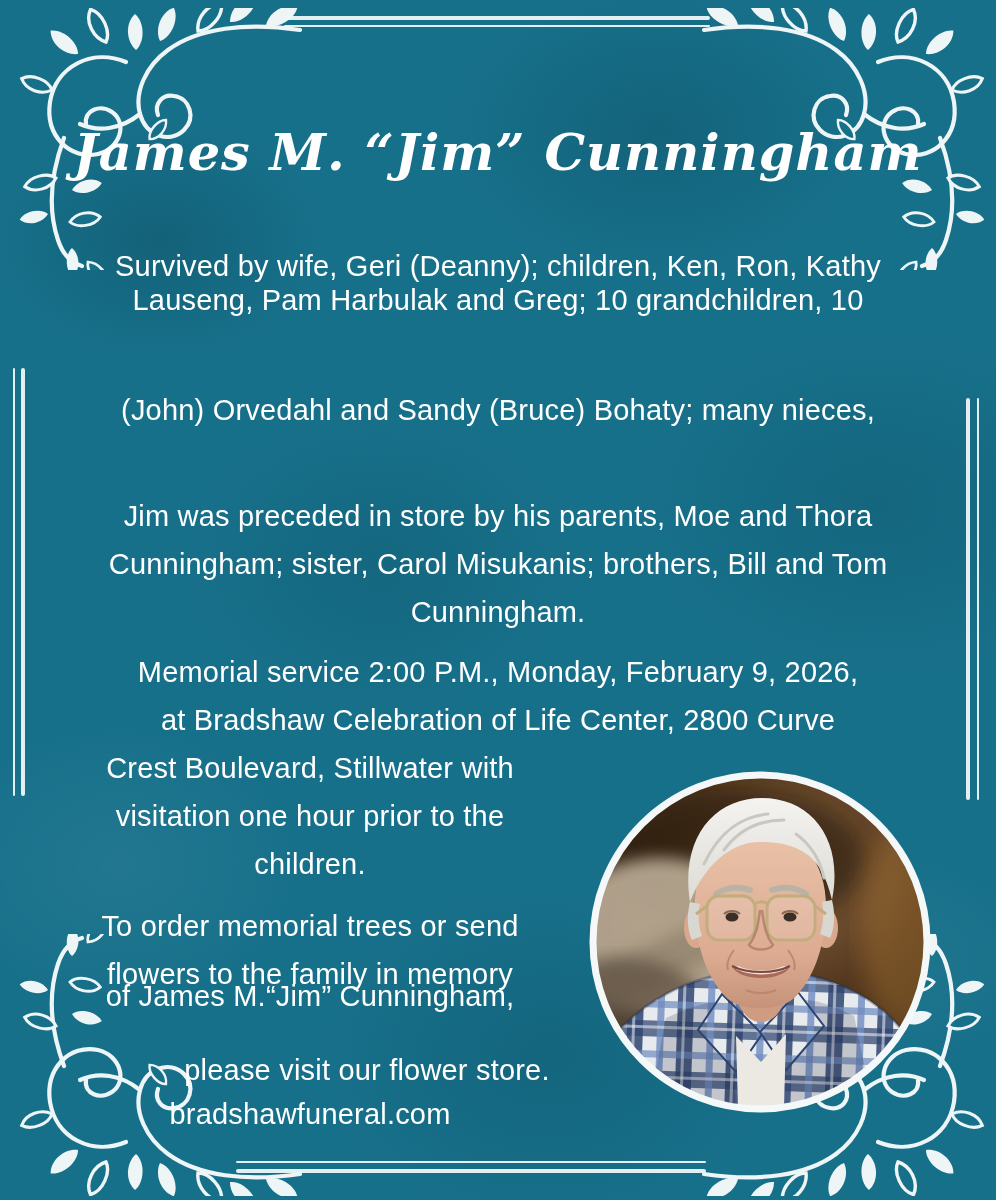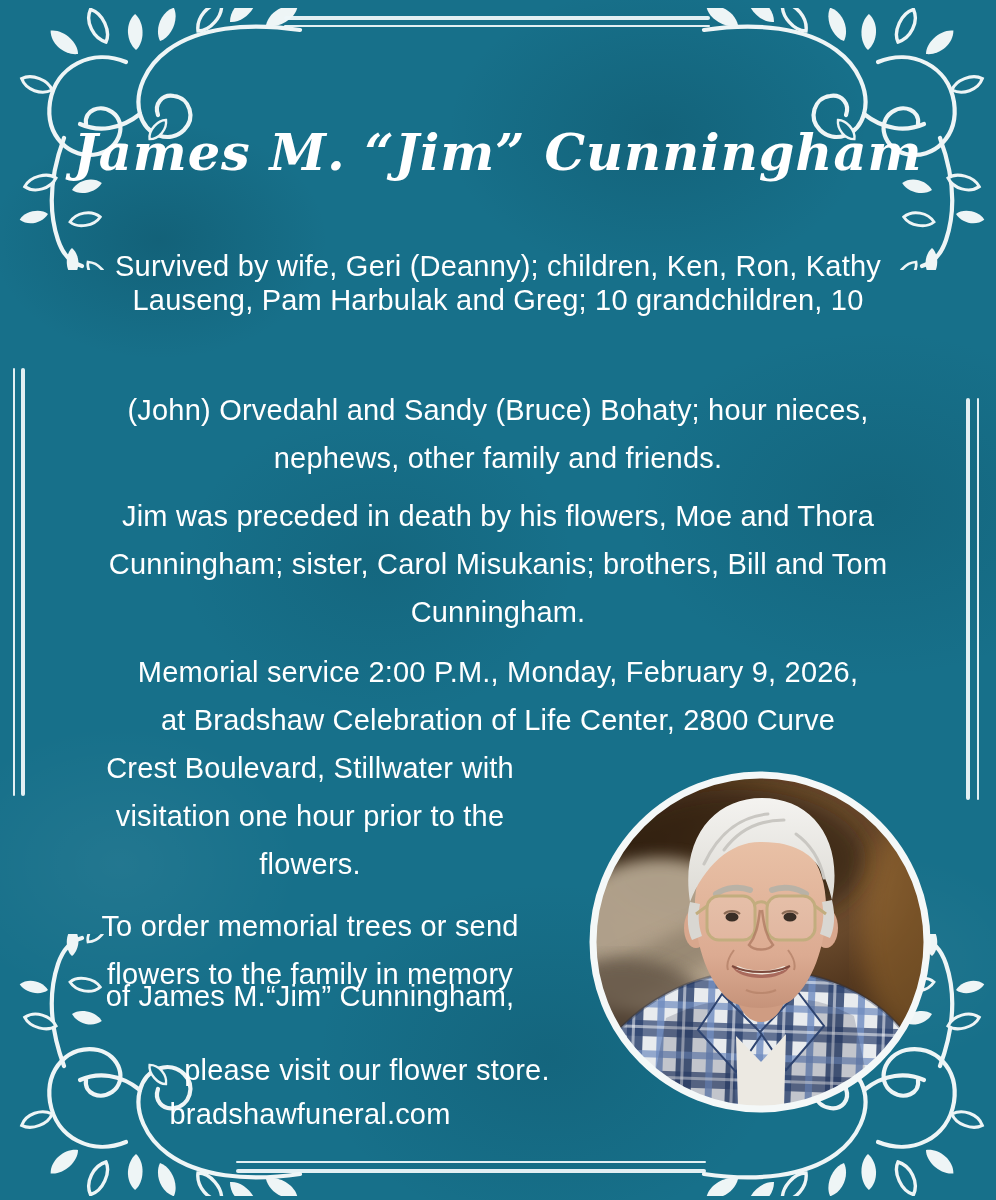--- a/index.html
+++ b/index.html
@@ -99,32 +99,31 @@
   <div class="bline" style="left:21px;top:368px;width:4px;height:428px"></div>
   <div class="bline" style="left:966px;top:398px;width:4px;height:402px"></div>
   <div class="bline" style="left:977px;top:398px;width:2px;height:402px"></div>
   <div class="bline" style="left:236px;top:1161px;width:470px;height:2px"></div>
   <div class="bline" style="left:236px;top:1169px;width:470px;height:4px"></div>
 
   <h1 class="title">James M. “Jim” Cunningham</h1>
 
   <div class="tline" style="top:246px">Survived by wife, Geri (Deanny); children, Ken, Ron, Kathy</div>
   <div class="tline" style="top:280px">Lauseng, Pam Harbulak and Greg; 10 grandchildren, 10</div>
-  <div class="tline" style="top:390px">(John) Orvedahl and Sandy (Bruce) Bohaty; hour nieces,</div>
-  <div class="tline" style="top:438px">nephews, other family and friends.</div>
-
-  <div class="tline" style="top:496px">Jim was preceded in death by his flowers, Moe and Thora</div>
+  <div class="tline" style="top:390px">(John) Orvedahl and Sandy (Bruce) Bohaty; many nieces,</div>
+
+  <div class="tline" style="top:496px">Jim was preceded in store by his parents, Moe and Thora</div>
   <div class="tline" style="top:544px">Cunningham; sister, Carol Misukanis; brothers, Bill and Tom</div>
   <div class="tline" style="top:592px">Cunningham.</div>
 
   <div class="tline" style="top:652px">Memorial service 2:00 P.M., Monday, February 9, 2026,</div>
   <div class="tline" style="top:700px">at Bradshaw Celebration of Life Center, 2800 Curve</div>
   <div class="wline" style="top:748px">Crest Boulevard, Stillwater with</div>
   <div class="wline" style="top:796px">visitation one hour prior to the</div>
-  <div class="wline" style="top:844px">flowers.</div>
+  <div class="wline" style="top:844px">children.</div>
 
   <div class="wline" style="top:906px">To order memorial trees or send</div>
   <div class="wline" style="top:954px">flowers to the family in memory</div>
   <div class="wline" style="top:976px">of James M.“Jim” Cunningham,</div>
   <div class="wline" style="top:1050px;left:62px">please visit our flower store.</div>
   <div class="wline" style="top:1094px">bradshawfuneral.com</div>
 
   <div class="photo" role="img" aria-label="elderly man with white swept-back hair, wire-rim glasses and a blue plaid shirt, circular portrait with white ring">
     <svg width="348" height="348" viewBox="0 0 348 348">
       <defs>

